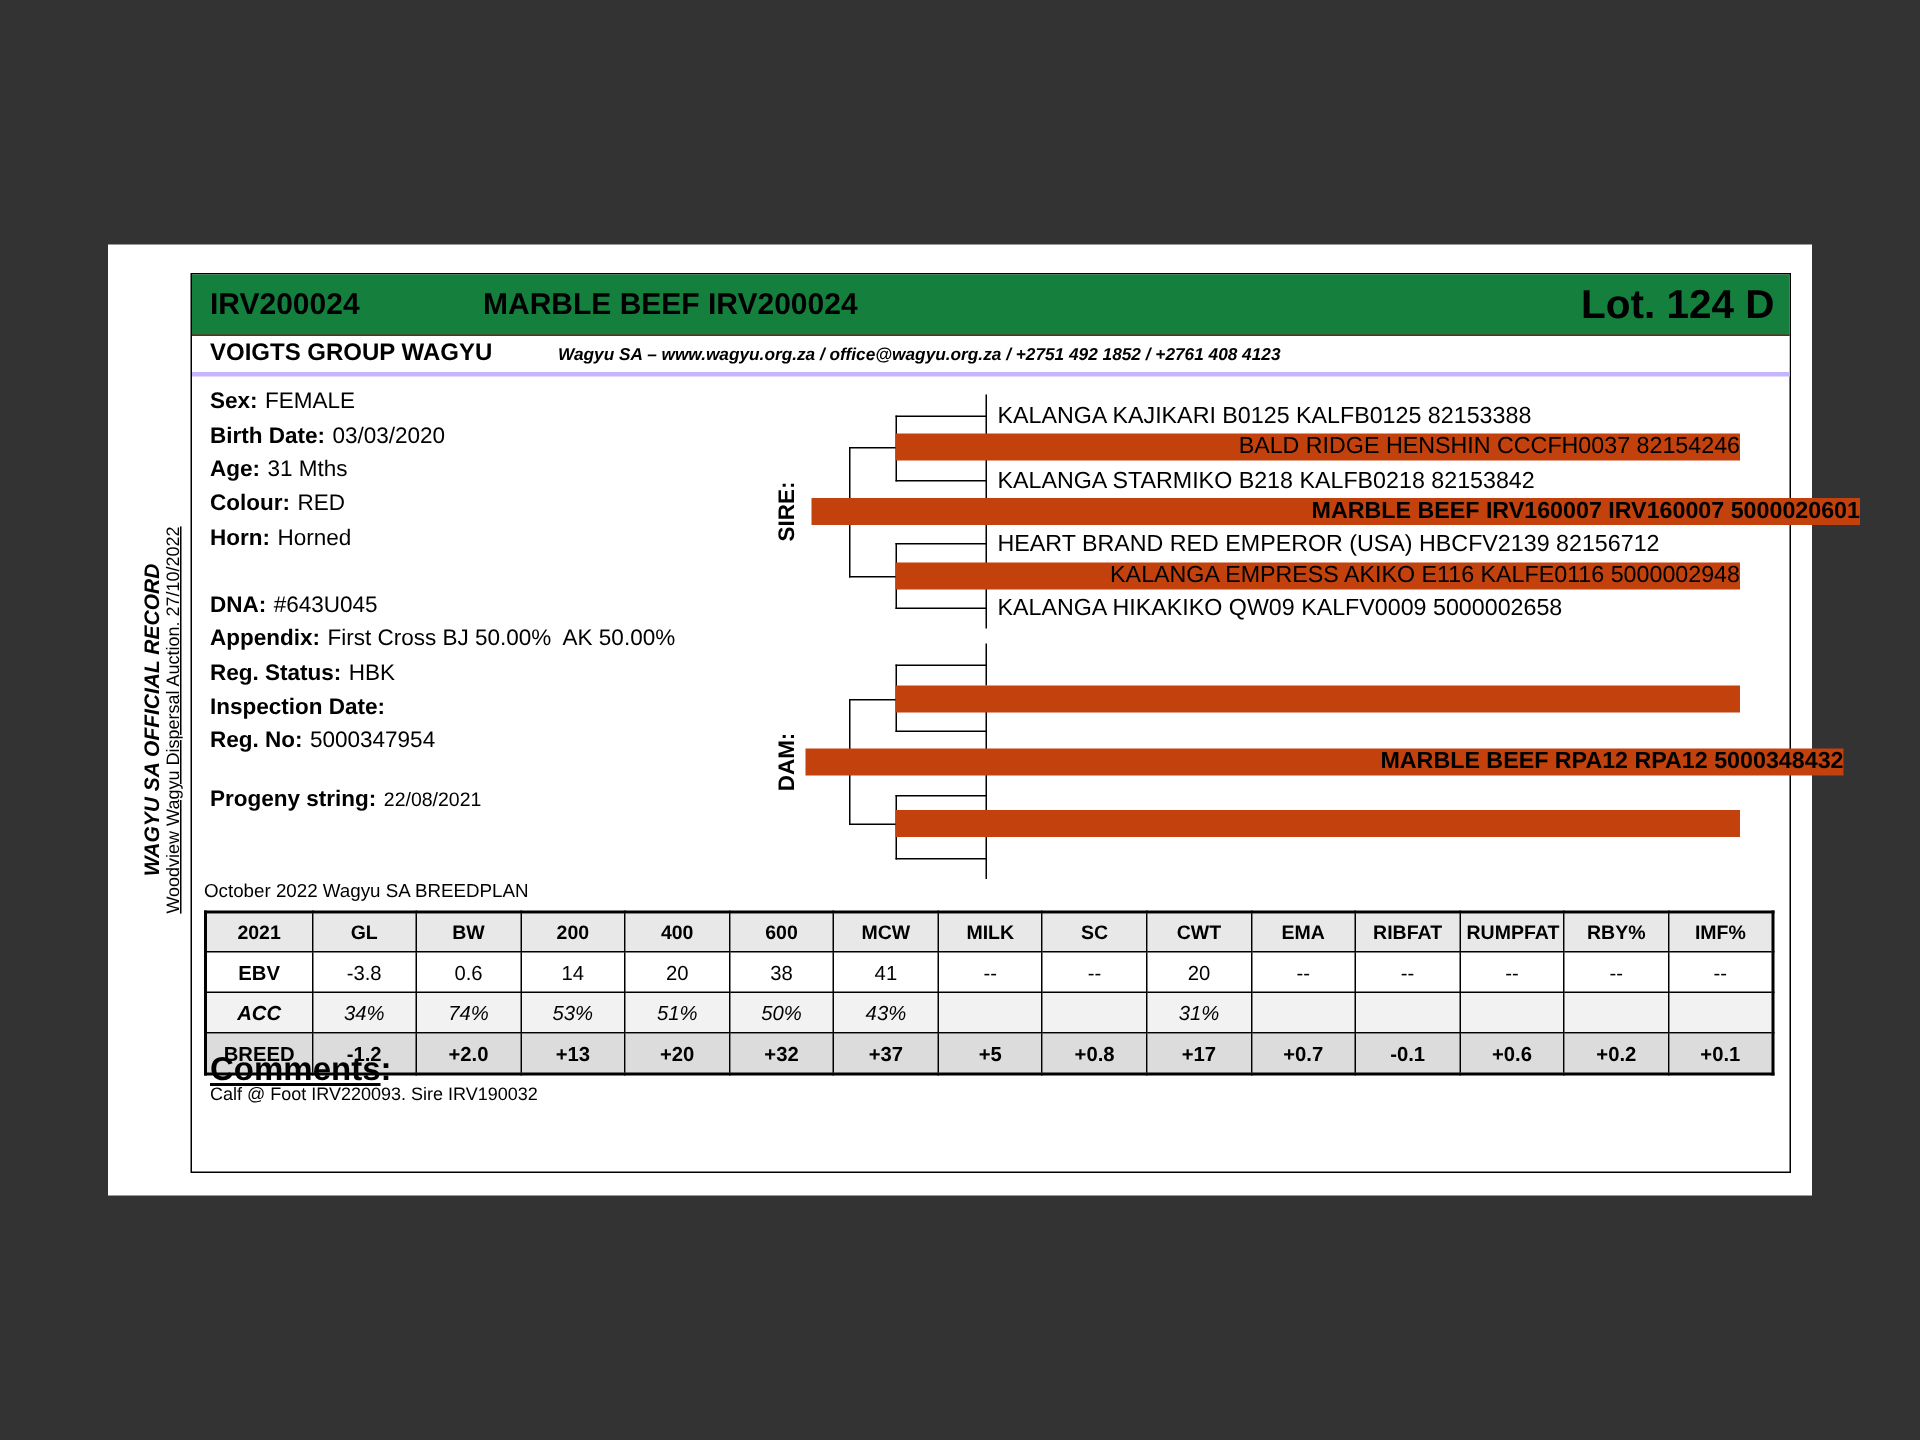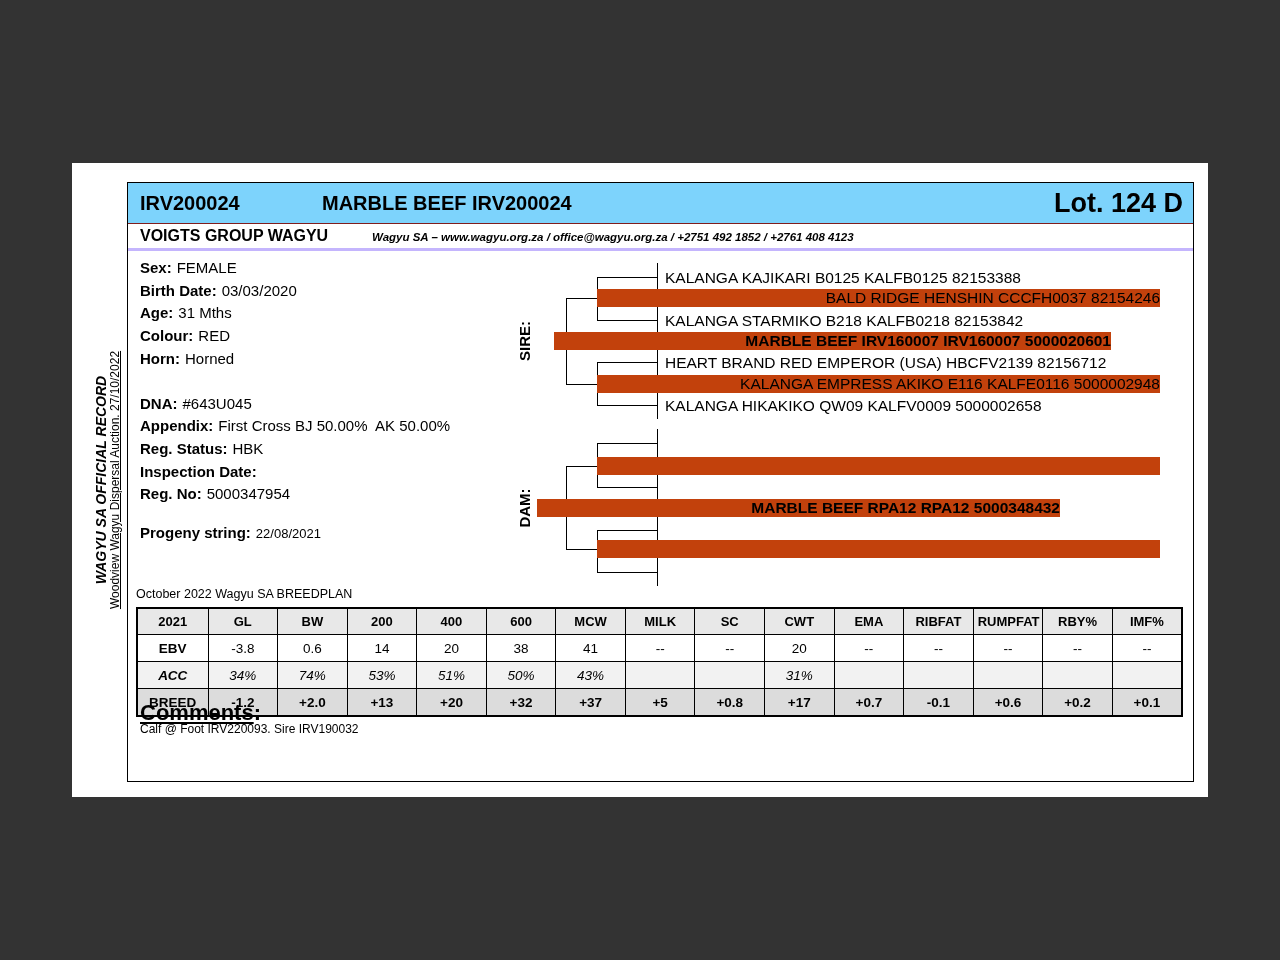--- a/index.html
+++ b/index.html
@@ -9,21 +9,21 @@
 
   
   .vtext{position:absolute;width:320px;height:18px;transform:rotate(-90deg);
     text-align:center;white-space:nowrap;color:#000;}
   .vtext.record{left:-130px;top:308px;font-size:14px;font-weight:bold;font-style:italic;}
   .vtext.auction{left:-115px;top:308px;font-size:12px;text-decoration:underline;}
 
   
   .frame{position:absolute;left:55px;top:19px;width:1067px;height:600px;
     border:1px solid #000;box-sizing:border-box;}
-  .hdrbar{position:absolute;left:0;top:0;width:100%;height:40px;background:#7dd3fc;
+  .hdrbar{position:absolute;left:0;top:0;width:100%;height:40px;background:#15803d;
     border-bottom:1px solid #7f1d1d;}
   .hdr-id{position:absolute;left:12px;top:0;line-height:40px;font-size:20px;font-weight:bold;}
   .hdr-name{position:absolute;left:194px;top:0;line-height:40px;font-size:20px;font-weight:bold;}
   .hdr-lot{position:absolute;right:10px;top:0;line-height:40px;font-size:27px;font-weight:bold;}
   .subhdr{position:absolute;left:0;top:41px;width:100%;height:24px;background:#fff;
     border-bottom:3px solid #c4b5fd;}
   .sub-breeder{position:absolute;left:12px;top:0;line-height:24px;font-size:16px;font-weight:bold;}
   .sub-contact{position:absolute;left:244px;top:1px;line-height:24px;font-size:11.5px;
     font-weight:bold;font-style:italic;}
 
@@ -122,27 +122,27 @@
       <div class="pline" style="left:529px;top:290px;width:1px;height:28px"></div>
       <div class="pline" style="left:529px;top:333px;width:1px;height:28px"></div>
       <div class="pline" style="left:529px;top:375px;width:1px;height:28px"></div>
 
       <div class="plabel" style="left:366px;top:150px">SIRE:</div>
       <div class="plabel" style="left:366px;top:317px">DAM:</div>
 
       <div class="ptext" style="left:537px;top:86px">KALANGA KAJIKARI B0125 KALFB0125 82153388</div>
       <div class="pbar" style="left:469px;top:106px;width:563px">BALD RIDGE HENSHIN CCCFH0037 82154246</div>
       <div class="ptext" style="left:537px;top:129px">KALANGA STARMIKO B218 KALFB0218 82153842</div>
-      <div class="pbar bold" style="left:426px;top:149px;width:557px">MARBLE BEEF IRV160007 IRV160007 5000020601</div>
+      <div class="pbar bold" style="left:413px;top:149px;width:699px">MARBLE BEEF IRV160007 IRV160007 5000020601</div>
       <div class="ptext" style="left:537px;top:171px">HEART BRAND RED EMPEROR (USA) HBCFV2139 82156712</div>
       <div class="pbar" style="left:469px;top:192px;width:563px">KALANGA EMPRESS AKIKO E116 KALFE0116 5000002948</div>
       <div class="ptext" style="left:537px;top:214px">KALANGA HIKAKIKO QW09 KALFV0009 5000002658</div>
 
       <div class="pbar" style="left:469px;top:274px;width:563px"></div>
-      <div class="pbar bold" style="left:409px;top:316px;width:523px">MARBLE BEEF RPA12 RPA12 5000348432</div>
+      <div class="pbar bold" style="left:409px;top:316px;width:692px">MARBLE BEEF RPA12 RPA12 5000348432</div>
       <div class="pbar" style="left:469px;top:357px;width:563px"></div>
 
       <div class="caption">October 2022 Wagyu SA BREEDPLAN</div>
       <table class="bp">
         <colgroup>
             <col style="width:71px">
           </colgroup>
         <thead>
           <tr>
             <th>2021</th>

